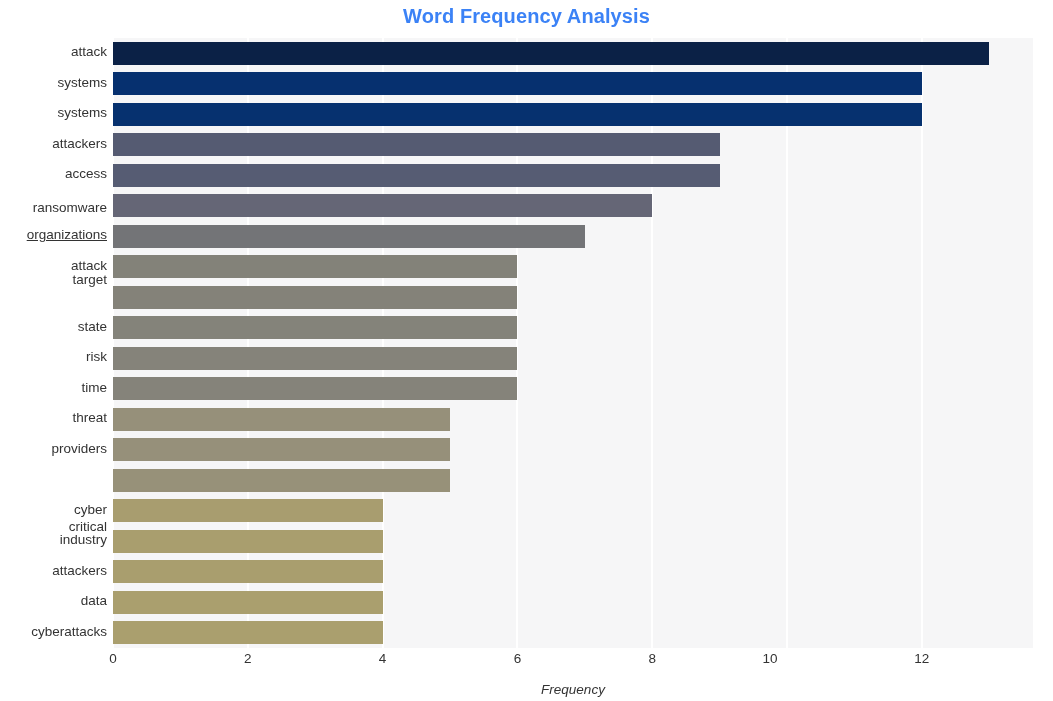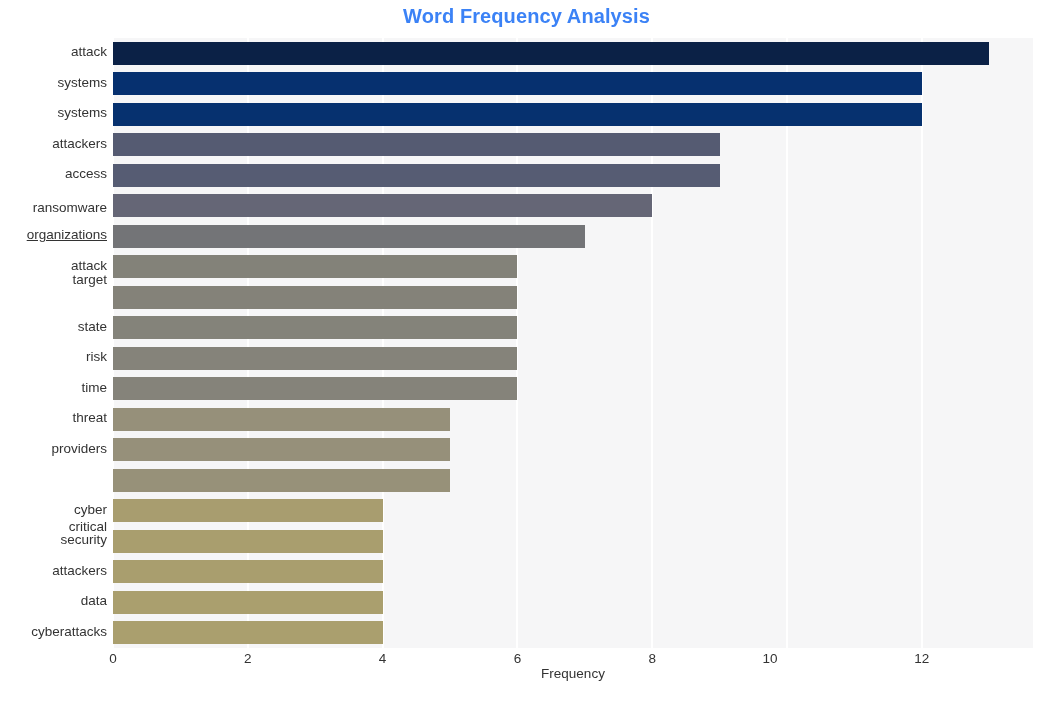--- a/index.html
+++ b/index.html
@@ -104,25 +104,26 @@
   .x-tick {
     position: absolute;
     top: 0;
     transform: translateX(-50%);
     font-size: 13.5px;
     color: #333333;
   }
   #x-axis-title {
     position: absolute;
     left: 113px;
-    top: 666px;
+    top: 682px;
     width: 920px;
     text-align: center;
     font-size: 13.5px;
     color: #333333;
+    font-style: italic;
   }
 </style>
 </head>
 <body>
 
 <div id="chart-root">
 
   <div id="chart-title">Word Frequency Analysis</div>
 
   <div id="plot-area">
@@ -209,21 +210,21 @@
       <div class="y-label" style="top: 189.25px; text-decoration: underline;">organizations</div>
       <div class="y-label" style="top: 219.75px;">attack</div>
       <div class="y-label" style="top: 234px;">target</div>
       <div class="y-label" style="top: 280.75px;">state</div>
       <div class="y-label" style="top: 311.25px;">risk</div>
       <div class="y-label" style="top: 341.75px;">time</div>
       <div class="y-label" style="top: 372.25px;">threat</div>
       <div class="y-label" style="top: 402.75px;">providers</div>
       <div class="y-label" style="top: 433.25px; margin-top: 48px;">critical</div>
       <div class="y-label" style="top: 463.75px;">cyber</div>
-      <div class="y-label" style="top: 494.25px;">security</div>
+      <div class="y-label" style="top: 494.25px;">industry</div>
       <div class="y-label" style="top: 524.75px;">attackers</div>
       <div class="y-label" style="top: 555.25px;">data</div>
       <div class="y-label" style="top: 585.75px;">cyberattacks</div>
     </div>
 
   <div id="x-ticks">
       <div class="x-tick" style="left: 0px;">0</div>
       <div class="x-tick" style="left: 134.799px;">2</div>
       <div class="x-tick" style="left: 269.597px;">4</div>
       <div class="x-tick" style="left: 404.396px;">6</div>

